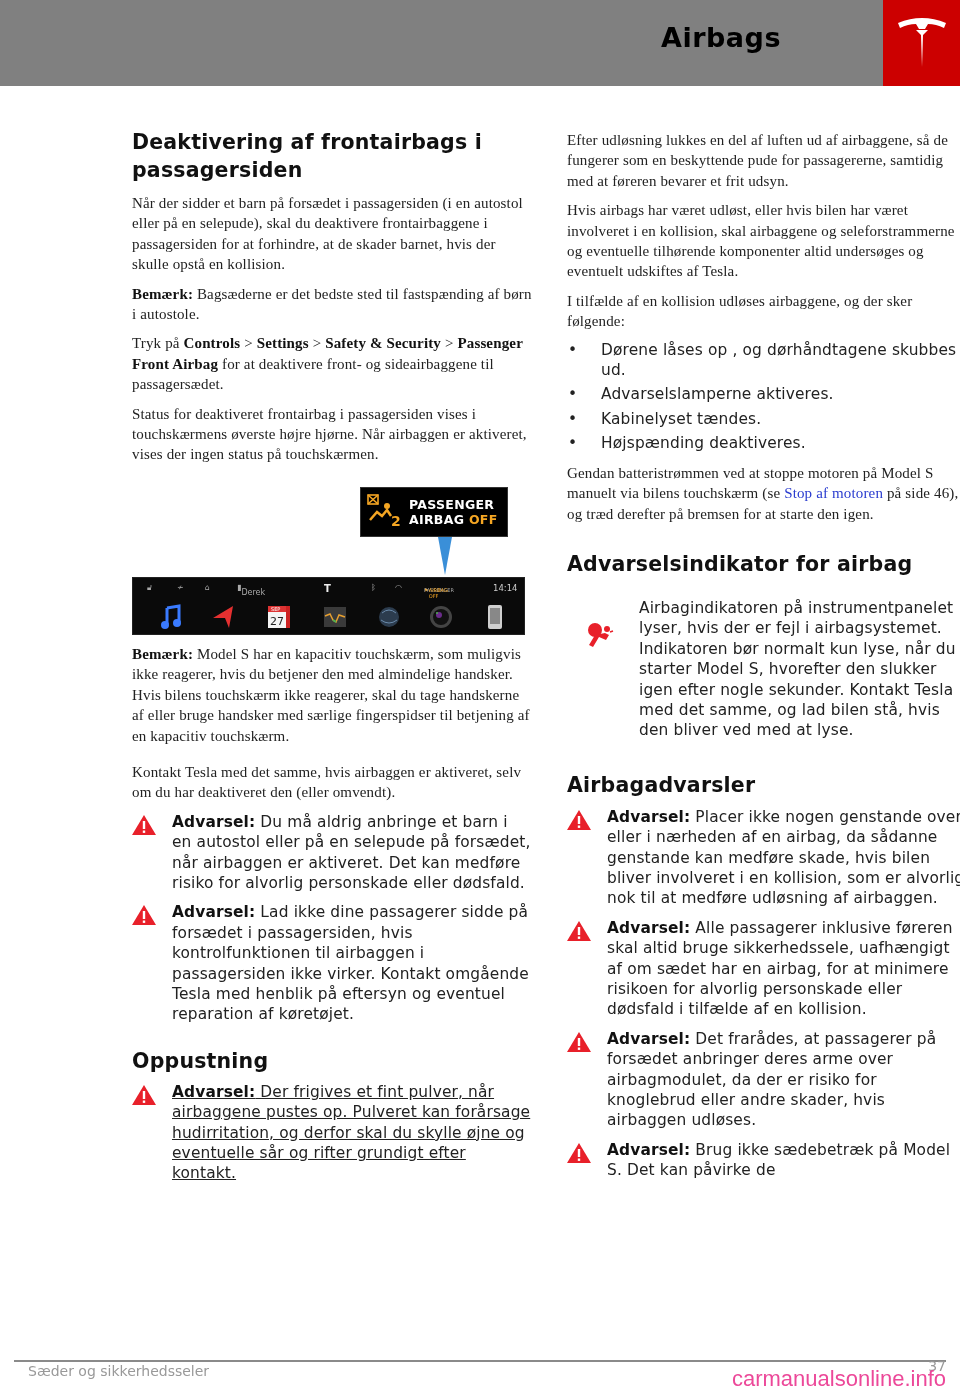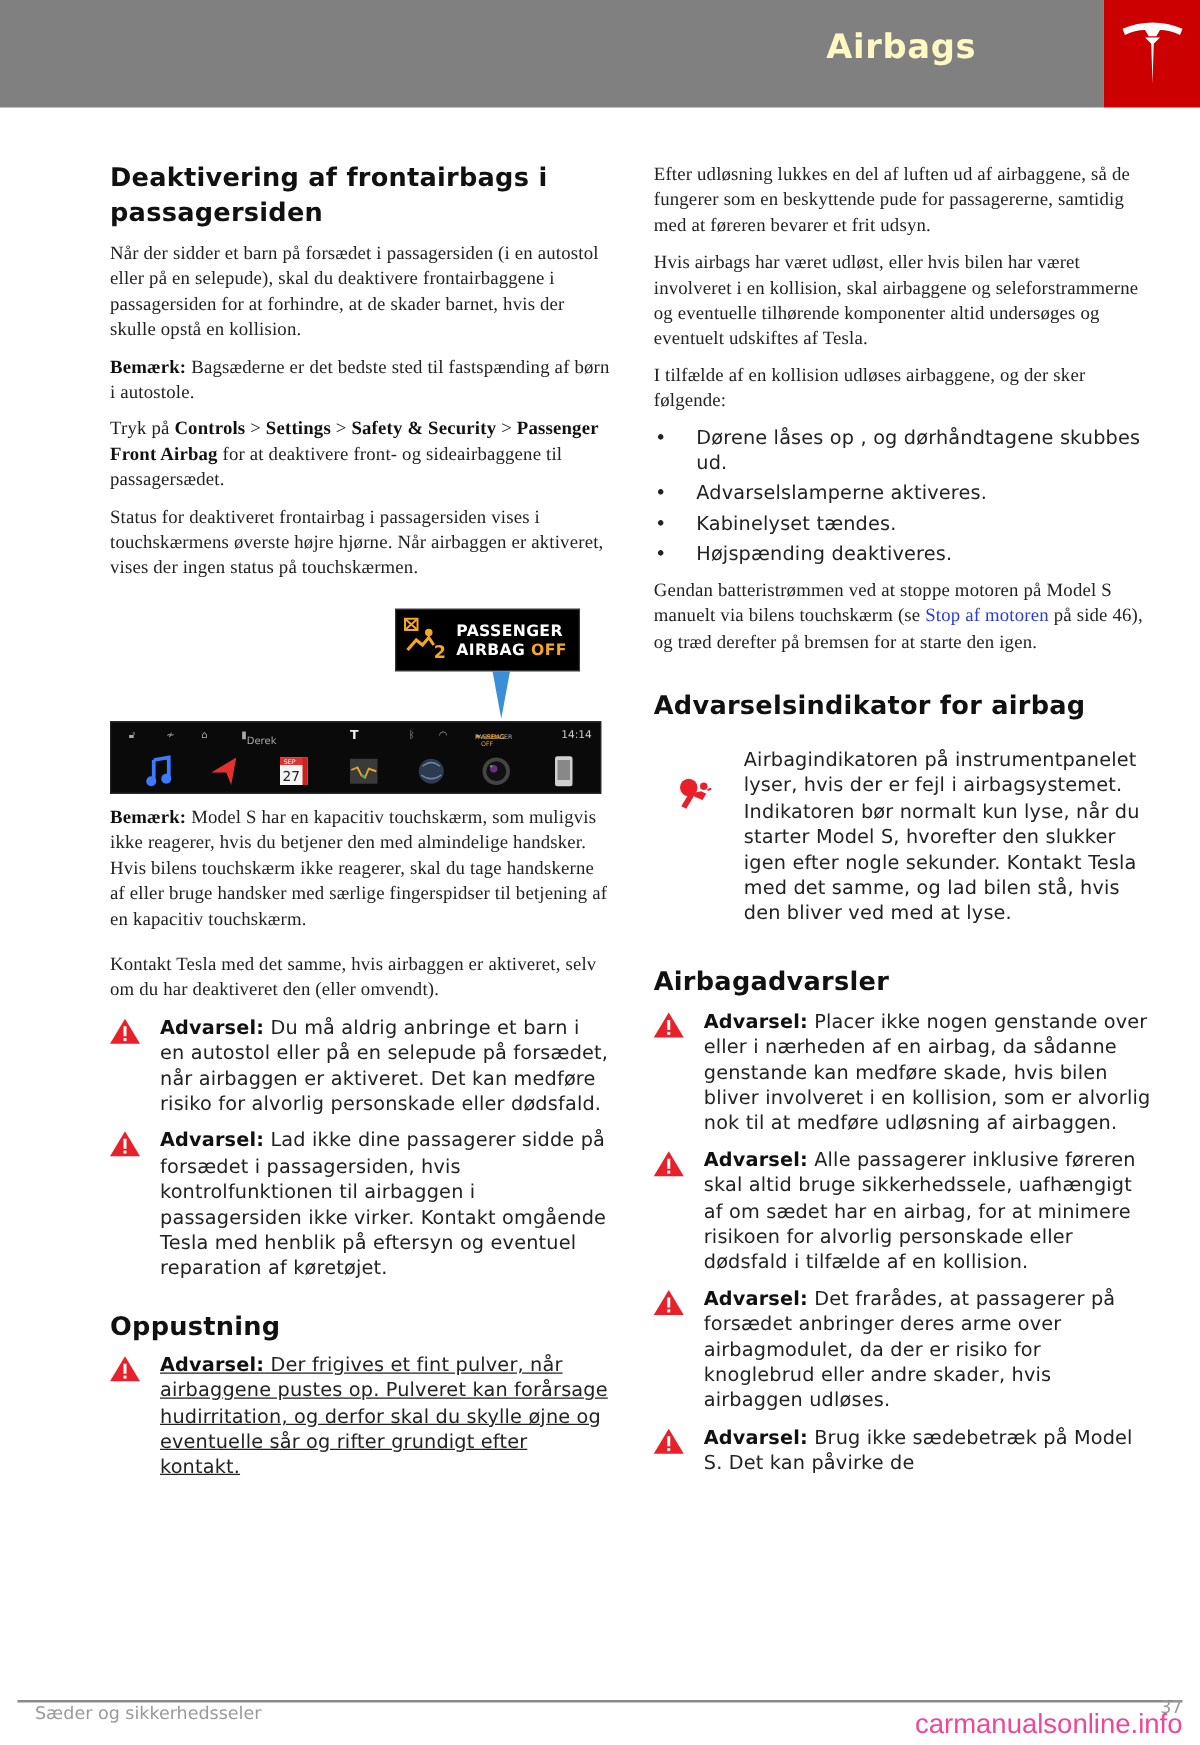--- a/index.html
+++ b/index.html
@@ -1,24 +1,24 @@
 <!DOCTYPE html>
 <html><head>
 <meta charset="utf-8">
 <style>
   * { box-sizing: border-box; margin: 0; padding: 0; }
   html, body { width: 960px; height: 1396px; background: #ffffff; overflow: hidden; }
   body { position: relative; font-family: "DejaVu Sans", sans-serif; color: #1a1a1a; }
 
   .header-bar { position: absolute; left: 0; top: 0; width: 883px; height: 86px; background: #808080; }
-  .header-title { position: absolute; right: 102px; top: 22px; font-size: 27px; font-weight: bold; color: #fef9c3; letter-spacing: 0.5px; }
+  .header-title { position: absolute; right: 102px; top: 22px; font-size: 27px; font-weight: bold; color: #000000; letter-spacing: 0.5px; }
   .logo-box { position: absolute; left: 883px; top: 0; width: 77px; height: 86px; background: #cc0000; display: flex; align-items: center; justify-content: center; }
   .logo-box svg { width: 52px; height: 56px; }
 
-  .col { position: absolute; top: 128px; width: 400px; }
+  .col { position: absolute; top: 128px; width: 400px; margin-left: 44px; }
   .col-left { left: 88px; }
   .col-right { left: 523px; }
 
   .h2 { font-size: 20.5px; font-weight: bold; line-height: 28px; color: #111; letter-spacing: 0.2px; }
   .p { font-size: 15px; line-height: 20.4px; color: #222; margin-top: 9px; letter-spacing: 0.15px; font-family: Liberation Serif, serif; }
   .b { font-weight: bold; color: #111; }
   .link { color: #2a3ccf; }
 
   .warn { position: relative; padding-left: 40px; margin-top: 9px; font-size: 15.4px; line-height: 20.4px; color: #222; letter-spacing: 0.15px; }
   .warn .wi { position: absolute; left: -1px; top: 2px; width: 26px; height: 22px; }

